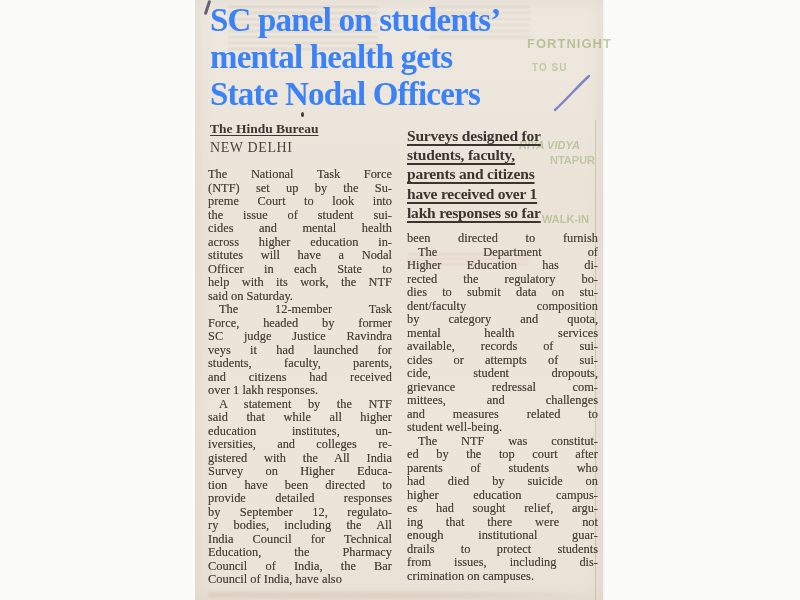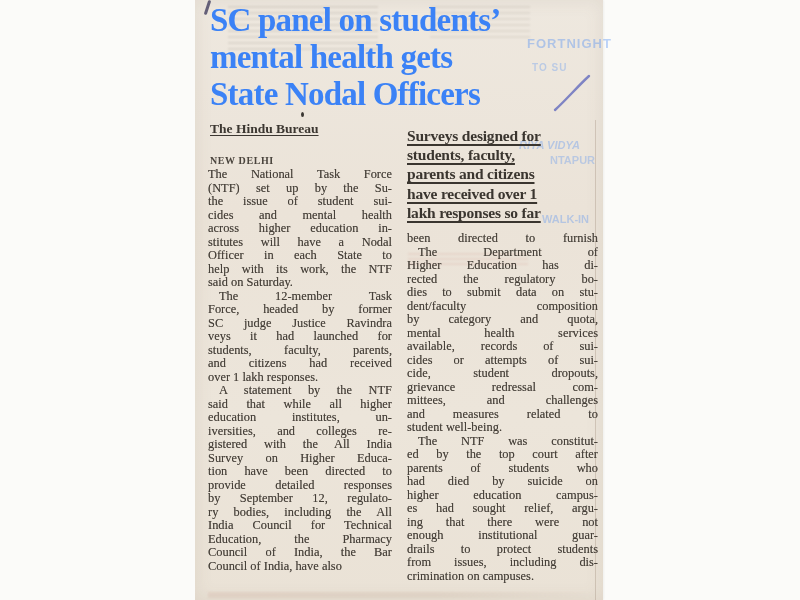--- a/index.html
+++ b/index.html
@@ -26,21 +26,21 @@
   }
   
   #byline{
     position:absolute;left:210px;top:121px;width:180px;color:#3c3731;
   }
   #byline .author{
     font-size:13.5px;font-weight:700;
     text-decoration:underline;text-decoration-thickness:1.4px;text-underline-offset:2px;
   }
   #byline .dateline{
-    font-size:10px;font-weight:700;letter-spacing:0.6px;margin-top:18px;color:#4a443d;
+    font-size:14px;font-weight:400;letter-spacing:0.6px;margin-top:3px;color:#4a443d;
   }
   
   #standfirst{
     position:absolute;left:407px;top:126px;width:192px;
     font-size:15.5px;font-weight:700;line-height:19.2px;letter-spacing:-0.2px;
     color:#3a352f;
   }
   #standfirst div{
     text-decoration:underline;text-decoration-thickness:1.5px;text-underline-offset:3px;
   }
@@ -62,21 +62,21 @@
   }
   #pen-tick{
     left:206px;top:0px;width:3px;height:15px;
     background:#4c4866;transform:rotate(18deg);border-radius:2px;opacity:0.85;
   }
   #pen-dot{
     left:301px;top:112px;width:3px;height:5px;background:#3b3733;border-radius:50%;
   }
   
   .bleed{
-    position:absolute;color:#3b82f6;font-weight:700;
+    position:absolute;color:#4d7c0f;font-weight:700;
     filter:blur(0.7px);white-space:nowrap;
     font-family:"Liberation Sans", sans-serif;
   }
   #bleed-1{left:527px;top:36px;font-size:13px;letter-spacing:1px;opacity:0.34;}
   #bleed-2{left:532px;top:62px;font-size:10px;letter-spacing:1px;opacity:0.28;}
   #bleed-3{left:519px;top:139px;font-size:11px;opacity:0.30;font-style:italic;}
   #bleed-4{left:550px;top:154px;font-size:11px;opacity:0.28;}
   #bleed-5{left:542px;top:213px;font-size:11px;opacity:0.30;}
   .smudge{position:absolute;filter:blur(1.2px);pointer-events:none;}
   #smudge-1{left:228px;top:2px;width:150px;height:48px;opacity:0.13;
@@ -124,20 +124,21 @@
       <div>students, faculty,</div>
       <div>parents and citizens</div>
       <div>have received over 1</div>
       <div>lakh responses so far</div>
     </div>
 
   <div class="bodycol" id="col-left">
       <div class="para">
         <div class="line">The National Task Force</div>
         <div class="line">(NTF) set up by the Su-</div>
+        <div class="line">preme Court to look into</div>
         <div class="line">the issue of student sui-</div>
         <div class="line">cides and mental health</div>
         <div class="line">across higher education in-</div>
         <div class="line">stitutes will have a Nodal</div>
         <div class="line">Officer in each State to</div>
         <div class="line">help with its work, the NTF</div>
         <div class="line last">said on Saturday.</div>
       </div>
       <div class="para indent">
         <div class="line">The 12-member Task</div>

